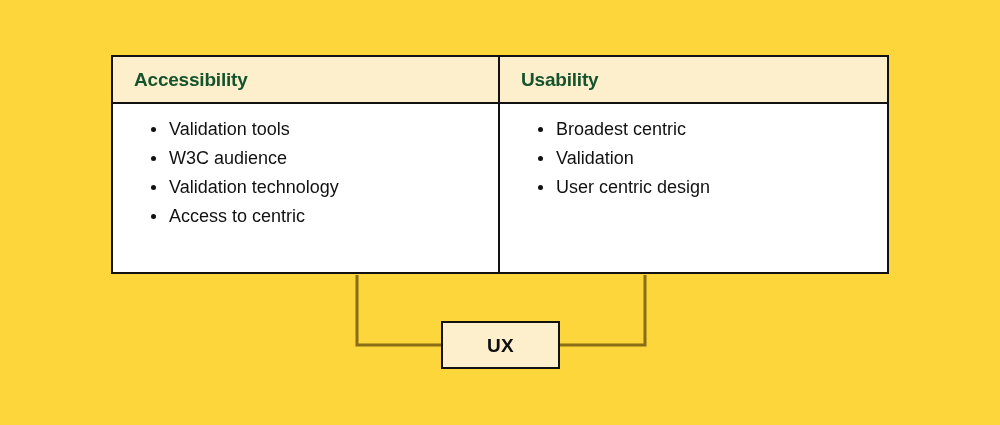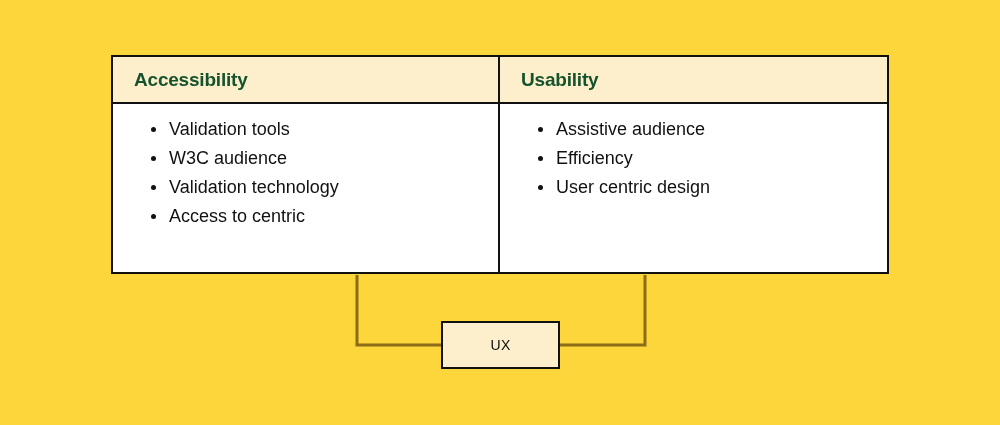--- a/index.html
+++ b/index.html
@@ -123,22 +123,22 @@
     height: 48px;
     box-sizing: border-box;
     background: #fdefcc;
     border: 2px solid #111111;
     display: flex;
     align-items: center;
     justify-content: center;
   }
 
   .ux-label {
-    font-size: 14px;
-    font-weight: normal;
+    font-size: 19px;
+    font-weight: bold;
     color: #0d0d0d;
     letter-spacing: 0.3px;
     line-height: 1;
   }
 </style>
 </head>
 <body>
 
 <div id="stage">
 
@@ -176,25 +176,25 @@
     </div>
 
     <div class="column right">
       <div class="col-header">
         <span class="col-header-text">Usability</span>
       </div>
       <div class="col-body">
         <ul class="bullet-list">
           <li class="bullet-item">
             <span class="bullet-dot"></span>
-            <span class="bullet-label">Assistive audience</span>
-          </li>
-          <li class="bullet-item">
-            <span class="bullet-dot"></span>
-            <span class="bullet-label">Efficiency</span>
+            <span class="bullet-label">Broadest centric</span>
+          </li>
+          <li class="bullet-item">
+            <span class="bullet-dot"></span>
+            <span class="bullet-label">Validation</span>
           </li>
           <li class="bullet-item">
             <span class="bullet-dot"></span>
             <span class="bullet-label">User centric design</span>
           </li>
         </ul>
       </div>
     </div>
 
   </div>

